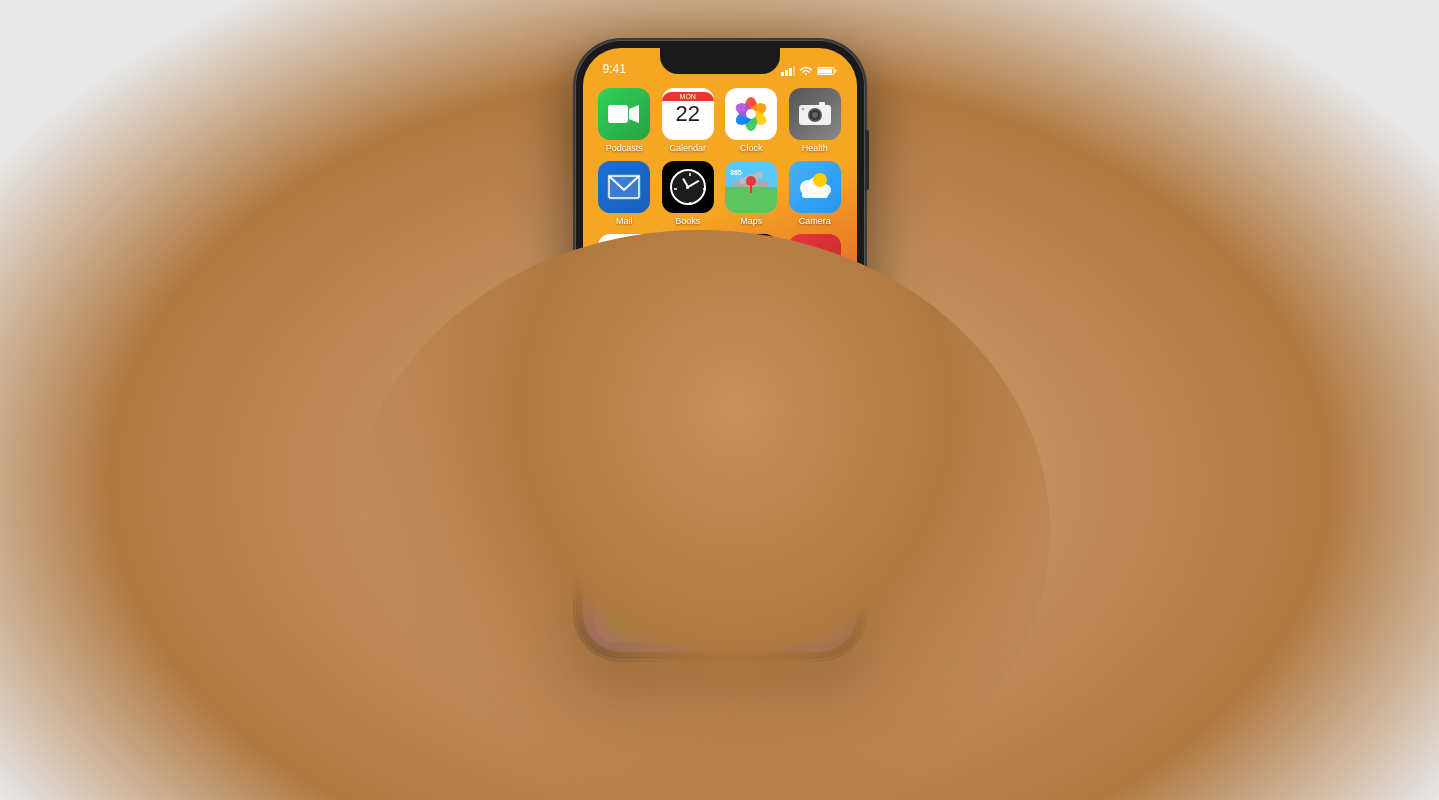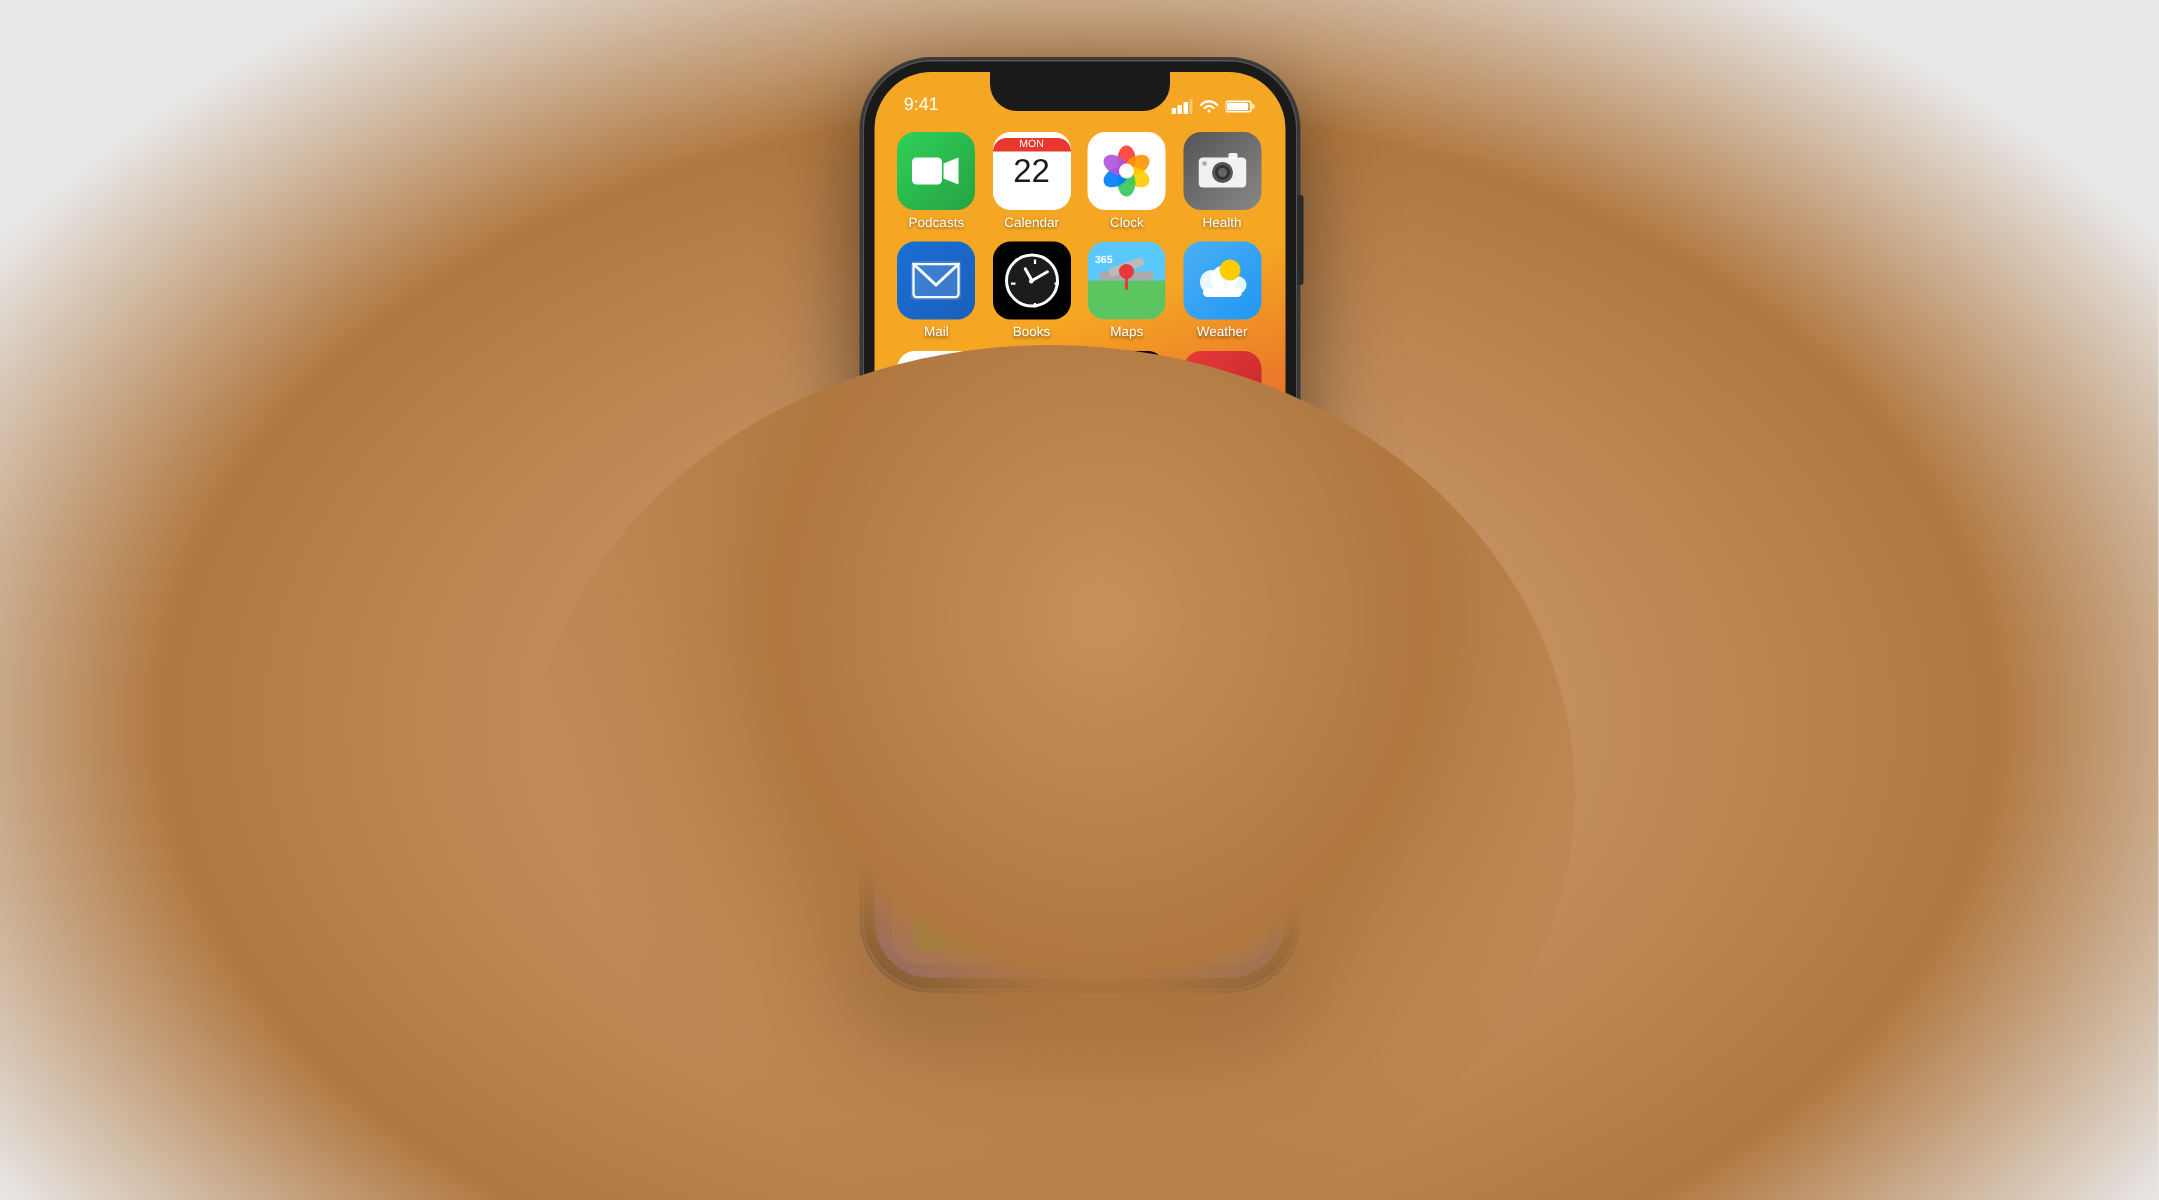--- a/index.html
+++ b/index.html
@@ -470,21 +470,21 @@
         <div class="app-item">
           <div class="app-icon bg-weather">
             <svg width="38" height="30" viewBox="0 0 38 30">
               <circle cx="12" cy="16" r="8" fill="#fff" opacity="0.9"></circle>
               <circle cx="20" cy="14" r="9" fill="#fff" opacity="0.95"></circle>
               <circle cx="29" cy="18" r="6" fill="#fff" opacity="0.9"></circle>
               <rect x="6" y="20" width="26" height="6" fill="white" rx="3"></rect>
               <circle cx="24" cy="8" r="7" fill="#ffcc00"></circle>
             </svg>
           </div>
-          <span class="app-label">Weather</span>
+          <span class="app-label">Camera</span>
         </div>
 
         <div class="app-item">
           <div class="app-icon bg-reminders">
             <div class="reminders-icon">
               <div class="reminder-item">
                 <div class="reminder-dot" style="background:#e8383b;"></div>
                 <div class="reminder-line"></div>
               </div>
               <div class="reminder-item">

